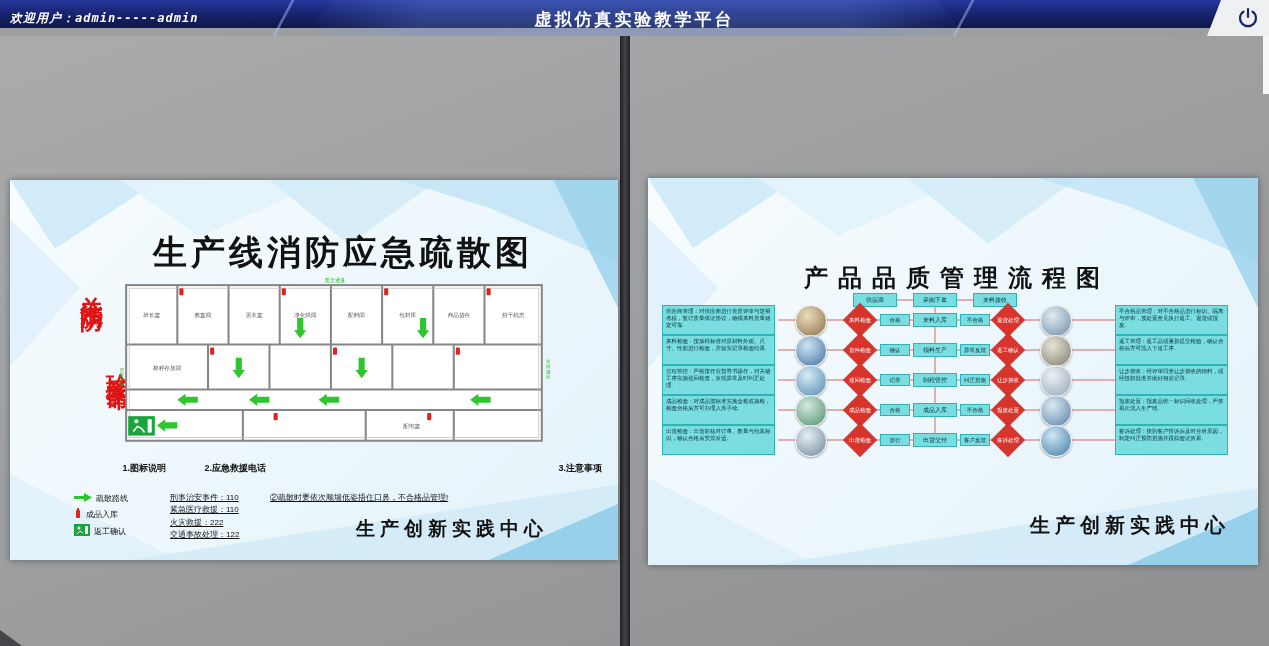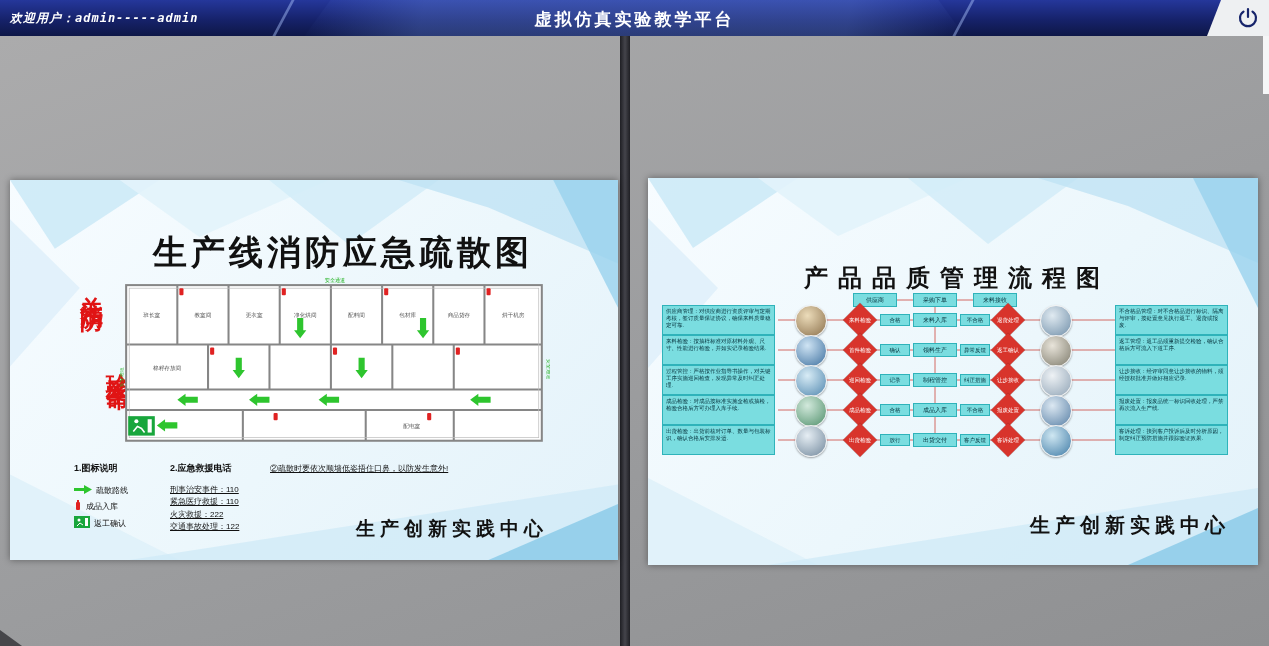--- a/index.html
+++ b/index.html
@@ -1,20 +1,20 @@
 <!DOCTYPE html>
 <html><head>
 <meta charset="utf-8">
 <style>
   html,body{margin:0;padding:0;}
   body{width:1269px;height:646px;position:relative;overflow:hidden;
        font-family:"Liberation Sans",sans-serif;background:#9c9ea0;}
 
   
-  .topbar{position:absolute;left:0;top:0;width:1269px;height:36px;
+  .topbar{position:absolute;left:0;top:0;width:1269px;height:28px;
           background:linear-gradient(180deg,#25379b 0%,#16226a 55%,#0e1747 100%);z-index:10;}
   .band{position:absolute;left:50%;top:0;transform:translateX(-50%);width:660px;height:36px;
         background:linear-gradient(100deg,rgba(120,150,230,0) 0%,rgba(110,145,230,.30) 18%,
                    rgba(110,145,230,.30) 82%,rgba(120,150,230,0) 100%);
         clip-path:polygon(26px 0,634px 0,660px 36px,0 36px);}
   .streak{position:absolute;top:0;width:3px;height:36px;background:rgba(175,200,255,.45);
           transform:skewX(-28deg);}
   .welcome{position:absolute;left:10px;top:10px;color:#fff;
            font-family:"DejaVu Sans Mono",monospace;font-style:italic;font-weight:bold;
            font-size:12px;letter-spacing:1px;}
@@ -46,21 +46,21 @@
             letter-spacing:4px;color:#111;padding-left:29px;}
   .slogan{position:absolute;writing-mode:vertical-rl;color:#e01414;
           font-family:"Liberation Serif",serif;font-weight:bold;font-size:23px;letter-spacing:4px;}
   .slogan.s1{left:66px;top:98px;}
   .slogan.s2{left:92px;top:176px;}
   .floorplan{position:absolute;left:110px;top:94px;width:430px;height:184px;}
   .green-label{fill:#28b428;font-size:5px;}
   .room-label{font-size:5.5px;fill:#555;}
   .legend{position:absolute;left:64px;top:282px;width:540px;height:80px;color:#111;}
   .leg-col{position:absolute;top:0;}
-  .leg-h{font-size:9px;font-weight:bold;margin-bottom:10px;}
+  .leg-h{font-size:9px;font-weight:bold;margin-bottom:18px;text-align:right;}
   .leg-item{display:flex;align-items:center;gap:4px;margin:3px 0;font-size:8px;}
   .leg-line{font-size:8px;margin:2px 0;line-height:1.3;text-decoration:underline;}
   .lp-footer{position:absolute;right:70px;top:336px;font-family:"Liberation Serif",serif;
              font-weight:bold;font-size:19px;letter-spacing:5px;color:#111;}
 
   
   .rp-title{position:absolute;top:84px;left:0;width:100%;text-align:center;
             font-family:"Liberation Serif",serif;font-weight:bold;font-size:24px;
             letter-spacing:2px;color:#111;}
   .rp-footer{position:absolute;right:28px;top:334px;font-family:"Liberation Serif",serif;
@@ -246,21 +246,22 @@
       </div>
     </div>
     <div class="leg-col" style="left:96px;width:96px">
       <div class="leg-h">2.应急救援电话</div>
       <div class="leg-line">刑事治安事件：110</div>
       <div class="leg-line">紧急医疗救援：110</div>
       <div class="leg-line">火灾救援：222</div>
       <div class="leg-line">交通事故处理：122</div>
     </div>
     <div class="leg-col" style="left:196px;width:332px">
-      <div class="leg-line">②疏散时要依次顺墙低姿捂住口鼻，以防发生意外!</div>
+      <div class="leg-h">3.注意事项</div>
+      <div class="leg-line">②疏散时要依次顺墙低姿捂住口鼻，不合格品管理!</div>
     </div>
   </div>
 
   <div class="lp-footer">生产创新实践中心</div>
 </div>
 
 <div class="poster" id="poster-right">
   <svg class="facets" viewBox="0 0 610 387" preserveAspectRatio="none">
     <polygon points="0,0 150,0 45,70" fill="#cdeaf7" opacity=".9"></polygon>
     <polygon points="110,0 320,0 190,58" fill="#e2f3fb" opacity=".9"></polygon>

